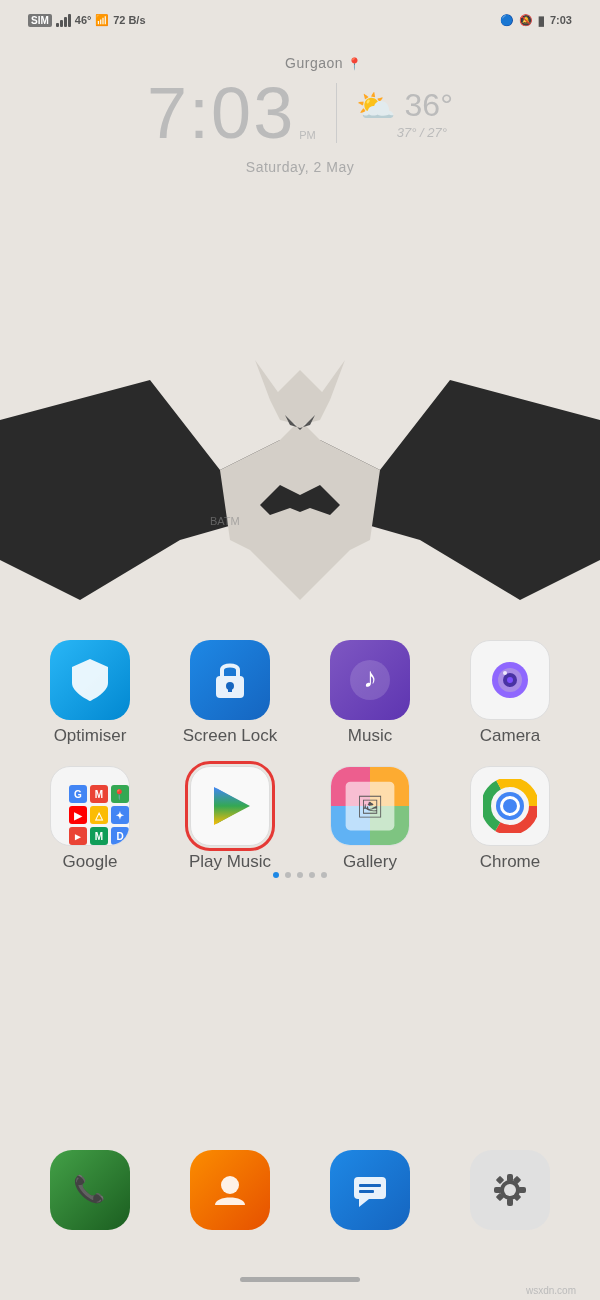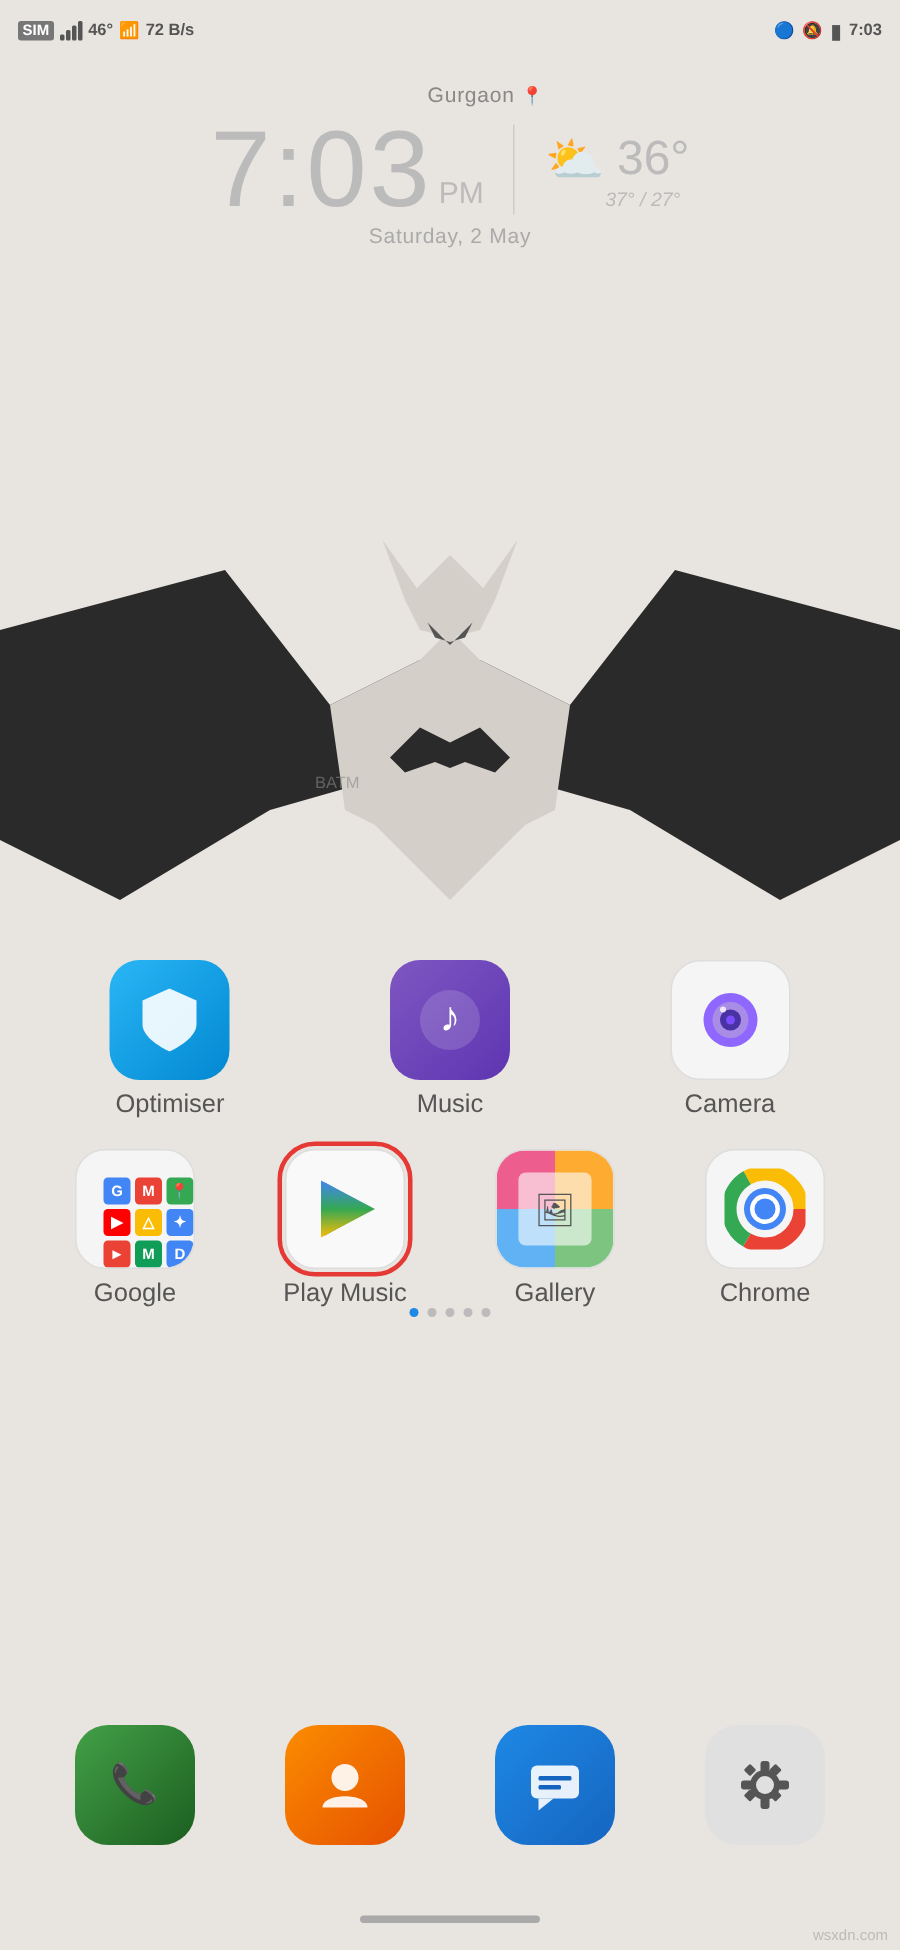--- a/index.html
+++ b/index.html
@@ -13,21 +13,21 @@
     }
 
     
     #status-bar {
       width: 100%;
       height: 40px;
       background: transparent;
       display: flex;
       justify-content: space-between;
       align-items: center;
-      padding: 0 12px;
+      padding: 0 28px;
       position: absolute;
       top: 0;
       z-index: 10;
     }
     .status-left {
       display: flex;
       align-items: center;
       gap: 4px;
       font-size: 11px;
       color: #555;
@@ -83,21 +83,21 @@
       gap: 4px;
     }
     .clock-time {
       font-size: 72px;
       font-weight: 200;
       color: #bbb;
       letter-spacing: 2px;
       line-height: 1;
     }
     .clock-ampm {
-      font-size: 20px;
+      font-size: 11px;
       color: #bbb;
       font-weight: 300;
       align-self: flex-end;
       margin-bottom: 8px;
     }
     .divider-line {
       width: 1px;
       height: 60px;
       background: #ccc;
     }
@@ -121,21 +121,21 @@
     }
     .weather-range {
       font-size: 13px;
       color: #bbb;
       margin-left: 40px;
       font-style: italic;
     }
     .date-row {
       font-size: 14px;
       color: #aaa;
-      margin-top: 0;
+      margin-top: 10px;
       letter-spacing: 0.5px;
     }
 
     
     #batman-area {
       position: absolute;
       top: 340px;
       width: 100%;
       height: 320px;
       overflow: hidden;
@@ -381,20 +381,31 @@
 
     <div class="app-item">
       <div class="app-icon icon-optimiser">
         <svg width="44" height="50" viewBox="0 0 44 50">
           <path d="M22 4 L40 12 L40 28 C40 38 22 46 22 46 C22 46 4 38 4 28 L4 12 Z" fill="white" opacity="0.9"></path>
         </svg>
       </div>
       <span class="app-label">Optimiser</span>
     </div>
 
+    <div class="app-item">
+      <div class="app-icon icon-screenlock">
+        <svg width="40" height="48" viewBox="0 0 40 48">
+          <rect x="6" y="20" width="28" height="22" rx="4" fill="white" opacity="0.9"></rect>
+          <path d="M12 20 L12 14 C12 8 28 8 28 14 L28 20" fill="none" stroke="white" stroke-width="4" opacity="0.9"></path>
+          <circle cx="20" cy="30" r="4" fill="#1565c0"></circle>
+          <rect x="18" y="30" width="4" height="6" fill="#1565c0"></rect>
+        </svg>
+      </div>
+      <span class="app-label">Screen Lock</span>
+    </div>
 
     <div class="app-item">
       <div class="app-icon icon-music">
         <svg width="46" height="46" viewBox="0 0 46 46">
           <circle cx="23" cy="23" r="20" fill="white" opacity="0.15"></circle>
           <text x="23" y="30" text-anchor="middle" font-size="28" fill="white">♪</text>
         </svg>
       </div>
       <span class="app-label">Music</span>
     </div>
@@ -543,13 +554,13 @@
         <rect x="30" y="30" width="6" height="6" rx="1" fill="#555" transform="rotate(45 33 33)"></rect>
         <rect x="30" y="13" width="6" height="6" rx="1" fill="#555" transform="rotate(45 33 16)"></rect>
         <rect x="13" y="30" width="6" height="6" rx="1" fill="#555" transform="rotate(45 16 33)"></rect>
       </svg>
     </div>
   </div>
 </div>
 
 <div id="home-bar"></div>
 
-<div style="position:absolute;bottom:4px;right:8px;font-size:10px;color:#bbb;">wsxdn.com</div>
+<div style="position:absolute;bottom:4px;right:24px;font-size:10px;color:#bbb;">wsxdn.com</div>
 
 </body></html>

